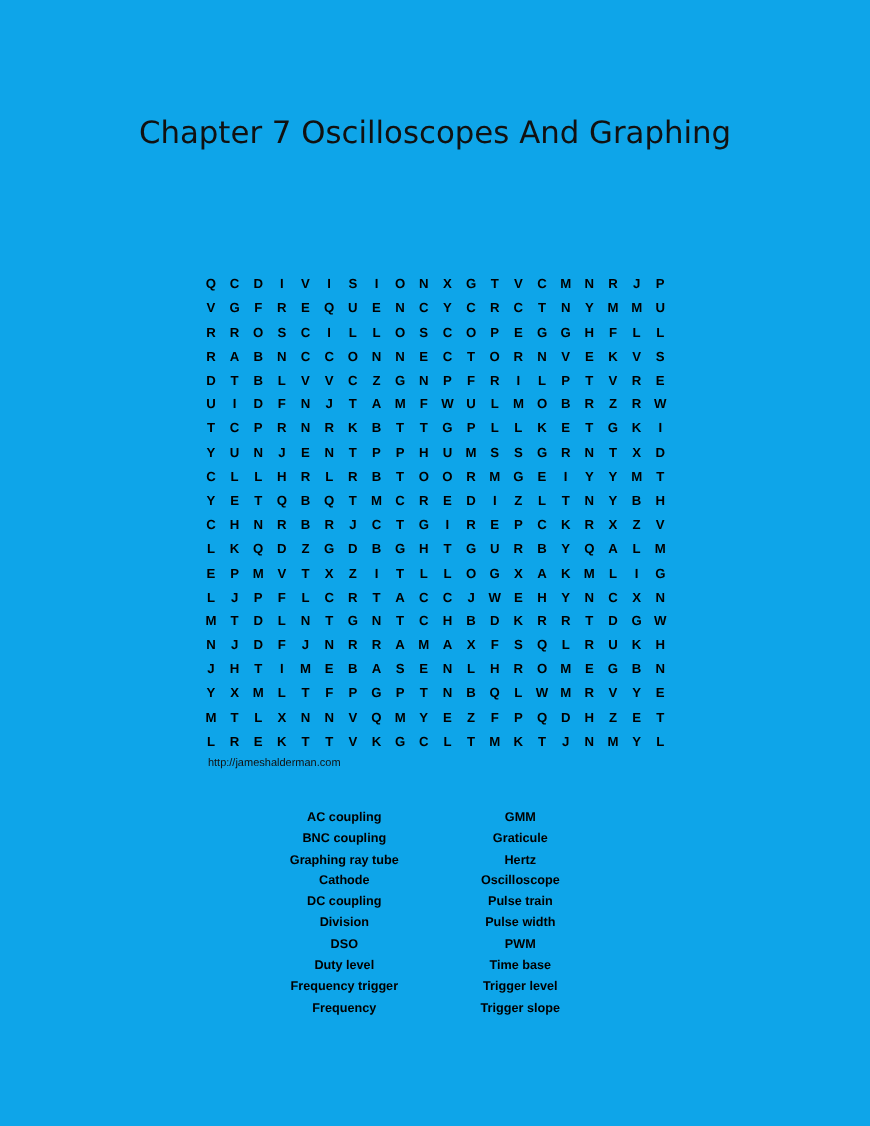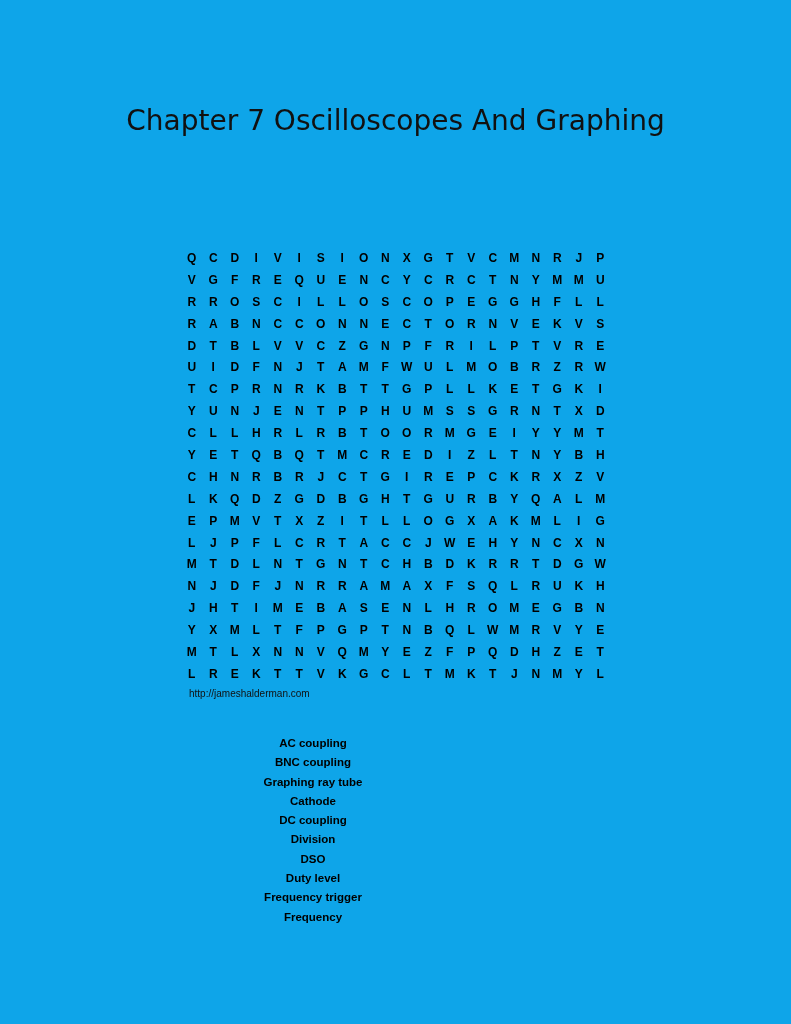--- a/index.html
+++ b/index.html
@@ -499,14 +499,26 @@
       <div class="word">BNC coupling</div>
       <div class="word">Graphing ray tube</div>
       <div class="word">Cathode</div>
       <div class="word">DC coupling</div>
       <div class="word">Division</div>
       <div class="word">DSO</div>
       <div class="word">Duty level</div>
       <div class="word">Frequency trigger</div>
       <div class="word">Frequency</div>
     </div>
+  <div class="wordlist wordlist-right" id="wordlist-right">
+      <div class="word">GMM</div>
+      <div class="word">Graticule</div>
+      <div class="word">Hertz</div>
+      <div class="word">Oscilloscope</div>
+      <div class="word">Pulse train</div>
+      <div class="word">Pulse width</div>
+      <div class="word">PWM</div>
+      <div class="word">Time base</div>
+      <div class="word">Trigger level</div>
+      <div class="word">Trigger slope</div>
+    </div>
 
 </div>
 
 </body></html>

